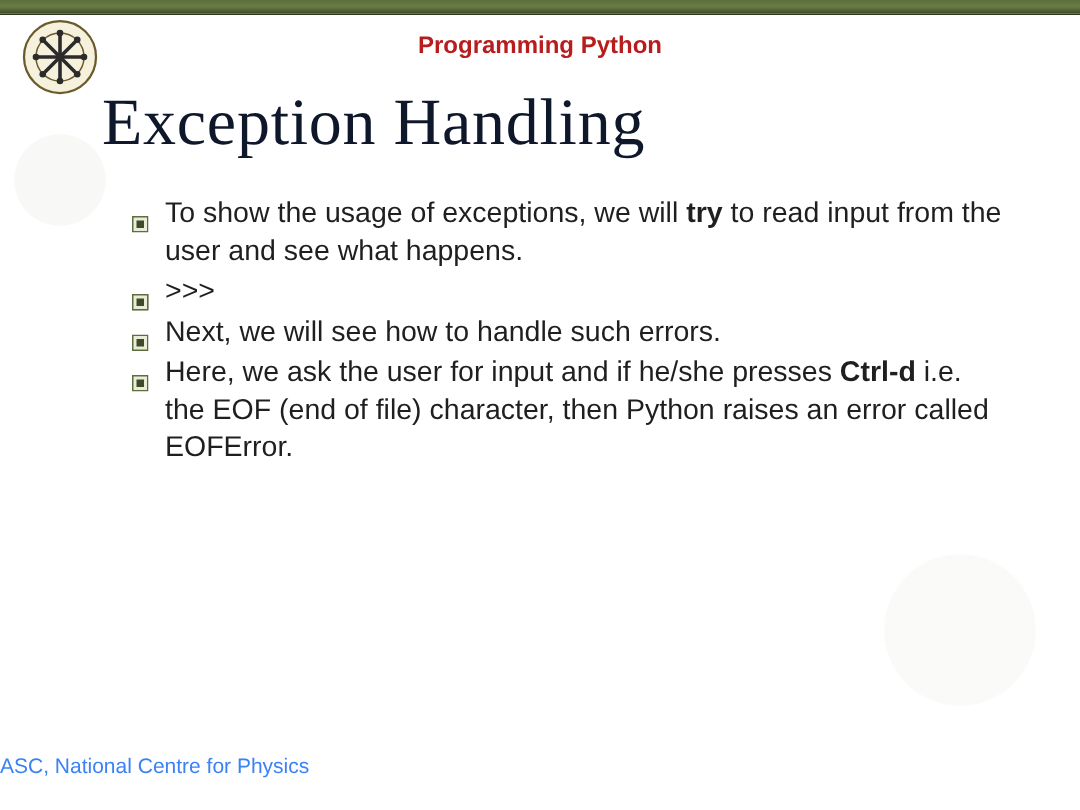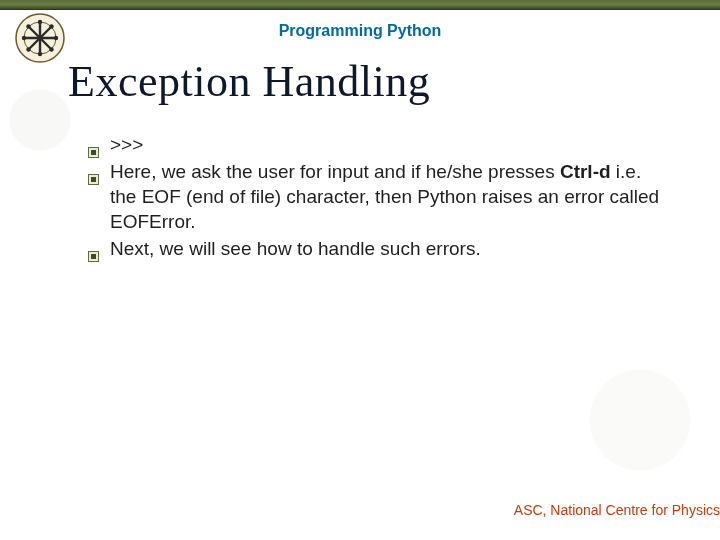--- a/index.html
+++ b/index.html
@@ -40,21 +40,21 @@
     width: 52px;
     height: 52px;
   }
   .logo-ring svg { width: 52px; height: 52px; }
   .header-title {
     margin-left: 90px;
     flex: 1;
     text-align: center;
     font-size: 16px;
     font-weight: bold;
-    color: #0369a1;
+    color: #b91c1c;
     padding-right: 90px;
   }
   .slide-title {
     position: absolute;
     top: 56px;
     left: 68px;
     font-family: Georgia, "Times New Roman", serif;
     font-weight: normal;
     color: #0f172a;
     font-size: 44px;
@@ -82,23 +82,23 @@
     position: absolute;
     left: 0;
     top: 7px;
     width: 11px;
     height: 11px;
   }
   .footer {
     position: absolute;
     bottom: 22px;
     left: 0; right: 0;
-    text-align: right;
+    text-align: left;
     font-size: 14px;
-    color: #c2410c;
+    color: #3b82f6;
     font-family: "Trebuchet MS", Verdana, sans-serif;
   }
   b { font-weight: bold; }
 </style>
 </head>
 <body>
 
 <div class="bg-pattern"></div>
 
 <div class="topbar"></div>
@@ -130,37 +130,37 @@
   <div class="header-title">Programming Python</div>
 </div>
 
 <h1 class="slide-title">Exception Handling</h1>
 
 <div class="content">
   <ul>
       <li><span class="bullet"><svg viewBox="0 0 11 11">
             <rect x="0.5" y="0.5" width="10" height="10" fill="#e8ecd8" stroke="#5d6e3e" stroke-width="1"></rect>
             <rect x="3" y="3" width="5" height="5" fill="#3e4a28"></rect>
-          </svg></span></li>
+          </svg></span><span>To show the usage of exceptions, we will <b>try</b> to read input from the user and see what happens.</span></li>
       <li><span class="bullet"><svg viewBox="0 0 11 11">
             <rect x="0.5" y="0.5" width="10" height="10" fill="#e8ecd8" stroke="#5d6e3e" stroke-width="1"></rect>
             <rect x="3" y="3" width="5" height="5" fill="#3e4a28"></rect>
           </svg></span></li>
       <li><span class="bullet"><svg viewBox="0 0 11 11">
             <rect x="0.5" y="0.5" width="10" height="10" fill="#e8ecd8" stroke="#5d6e3e" stroke-width="1"></rect>
             <rect x="3" y="3" width="5" height="5" fill="#3e4a28"></rect>
           </svg></span></li>
       <li><span class="bullet"><svg viewBox="0 0 11 11">
             <rect x="0.5" y="0.5" width="10" height="10" fill="#e8ecd8" stroke="#5d6e3e" stroke-width="1"></rect>
             <rect x="3" y="3" width="5" height="5" fill="#3e4a28"></rect>
           </svg></span><span>&gt;&gt;&gt;</span></li>
       <li><span class="bullet"><svg viewBox="0 0 11 11">
             <rect x="0.5" y="0.5" width="10" height="10" fill="#e8ecd8" stroke="#5d6e3e" stroke-width="1"></rect>
             <rect x="3" y="3" width="5" height="5" fill="#3e4a28"></rect>
-          </svg></span><span>Here, we ask the user for input and if he/she presses <b>Ctrl-d</b> i.e. the EOF (end of file) character, then Python raises an error called EOFError.</span></li>
+          </svg></span><span>Next, we will see how to handle such errors.</span></li>
       <li><span class="bullet"><svg viewBox="0 0 11 11">
             <rect x="0.5" y="0.5" width="10" height="10" fill="#e8ecd8" stroke="#5d6e3e" stroke-width="1"></rect>
             <rect x="3" y="3" width="5" height="5" fill="#3e4a28"></rect>
-          </svg></span><span>Next, we will see how to handle such errors.</span></li>
+          </svg></span><span>Here, we ask the user for input and if he/she presses <b>Ctrl-d</b> i.e. the EOF (end of file) character, then Python raises an error called EOFError.</span></li>
     </ul>
 </div>
 
 <div class="footer">ASC, National Centre for Physics</div>
 
 </body></html>

